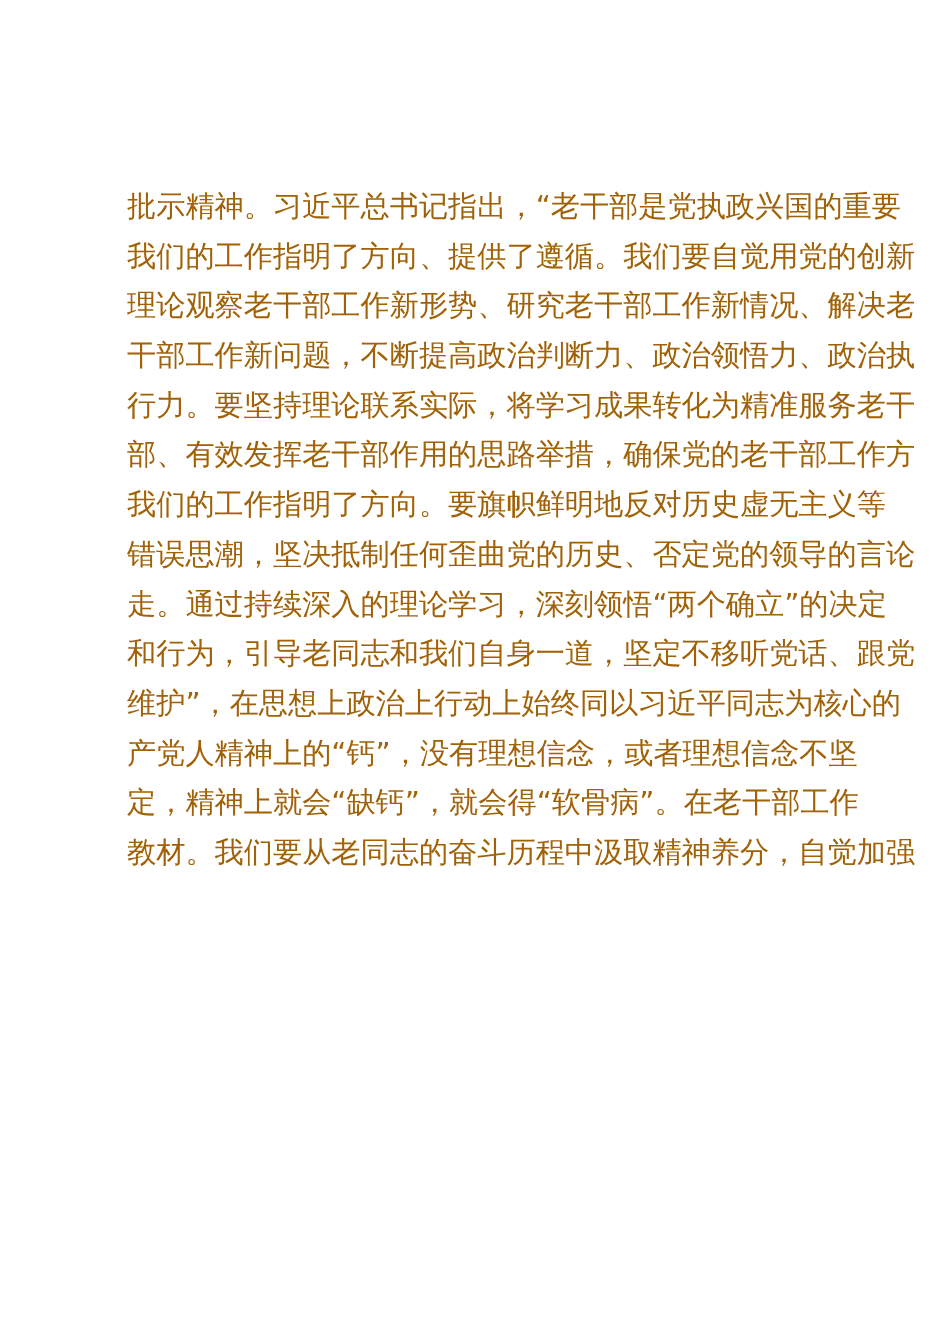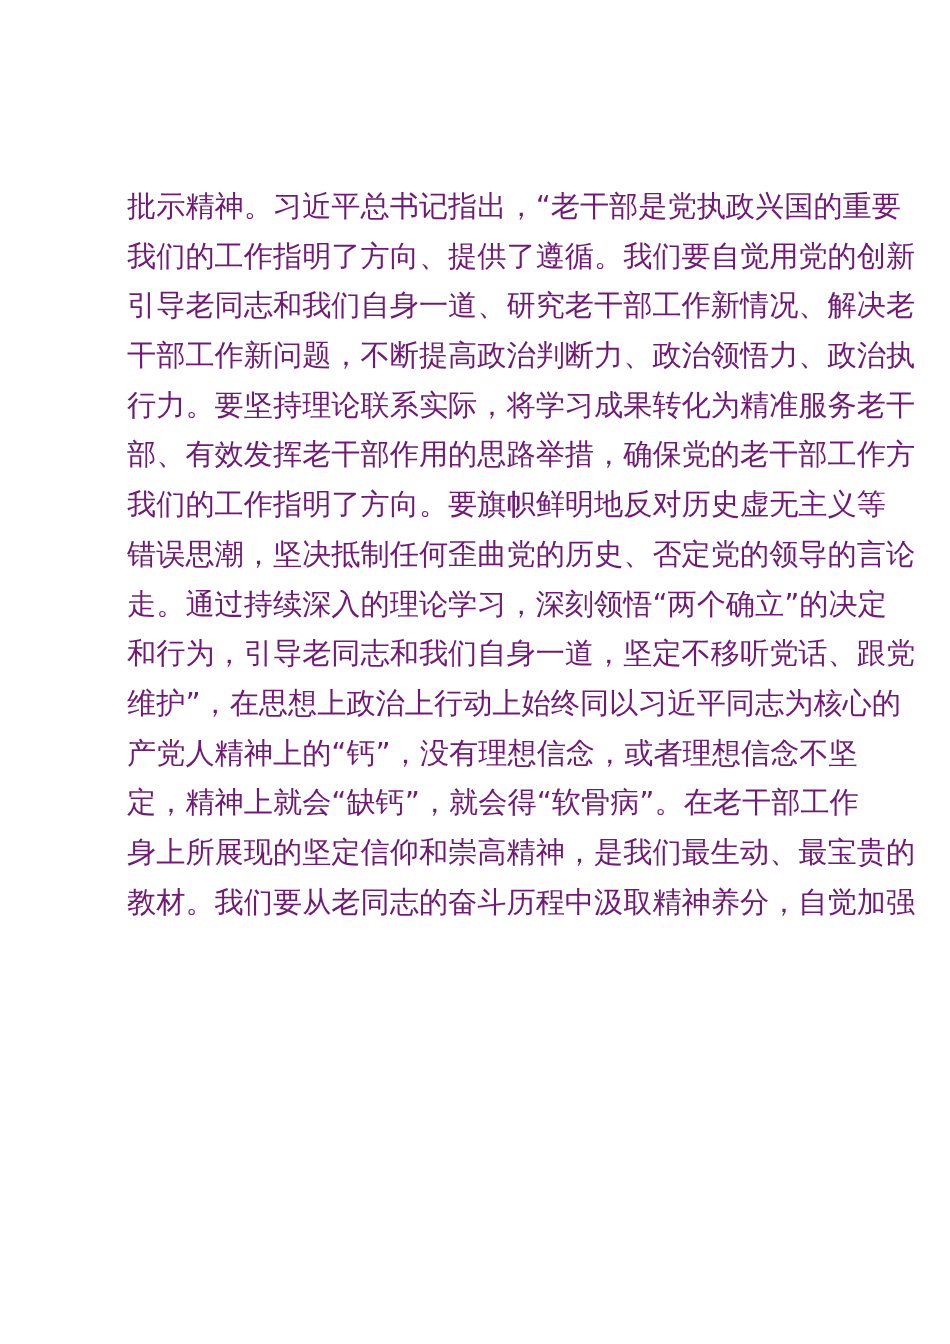--- a/index.html
+++ b/index.html
@@ -25,40 +25,39 @@
     position: absolute;
     left: 127px;
     top: 182px;
     width: 710px;
   }
   .line {
     display: block;
     height: 49.7px;
     line-height: 49.7px;
     font-size: 29.2px;
-    color: #701a75;
+    color: #a16207;
     white-space: nowrap;
     font-family: "DejaVu Sans", "Liberation Sans", sans-serif;
     letter-spacing: 0px;
   }
 </style>
 </head>
 <body>
 
 <div class="page">
   <div class="text-block">
     <span class="line">批示精神。习近平总书记指出，“老干部是党执政兴国的重要</span>
     <span class="line">我们的工作指明了方向、提供了遵循。我们要自觉用党的创新</span>
-    <span class="line">引导老同志和我们自身一道、研究老干部工作新情况、解决老</span>
+    <span class="line">理论观察老干部工作新形势、研究老干部工作新情况、解决老</span>
     <span class="line">干部工作新问题，不断提高政治判断力、政治领悟力、政治执</span>
     <span class="line">行力。要坚持理论联系实际，将学习成果转化为精准服务老干</span>
     <span class="line">部、有效发挥老干部作用的思路举措，确保党的老干部工作方</span>
     <span class="line">我们的工作指明了方向。要旗帜鲜明地反对历史虚无主义等</span>
     <span class="line">错误思潮，坚决抵制任何歪曲党的历史、否定党的领导的言论</span>
     <span class="line">走。通过持续深入的理论学习，深刻领悟“两个确立”的决定</span>
     <span class="line">和行为，引导老同志和我们自身一道，坚定不移听党话、跟党</span>
     <span class="line">维护”，在思想上政治上行动上始终同以习近平同志为核心的</span>
     <span class="line">产党人精神上的“钙”，没有理想信念，或者理想信念不坚</span>
     <span class="line">定，精神上就会“缺钙”，就会得“软骨病”。在老干部工作</span>
-    <span class="line">身上所展现的坚定信仰和崇高精神，是我们最生动、最宝贵的</span>
     <span class="line">教材。我们要从老同志的奋斗历程中汲取精神养分，自觉加强</span>
   </div>
 </div>
 
 </body></html>

